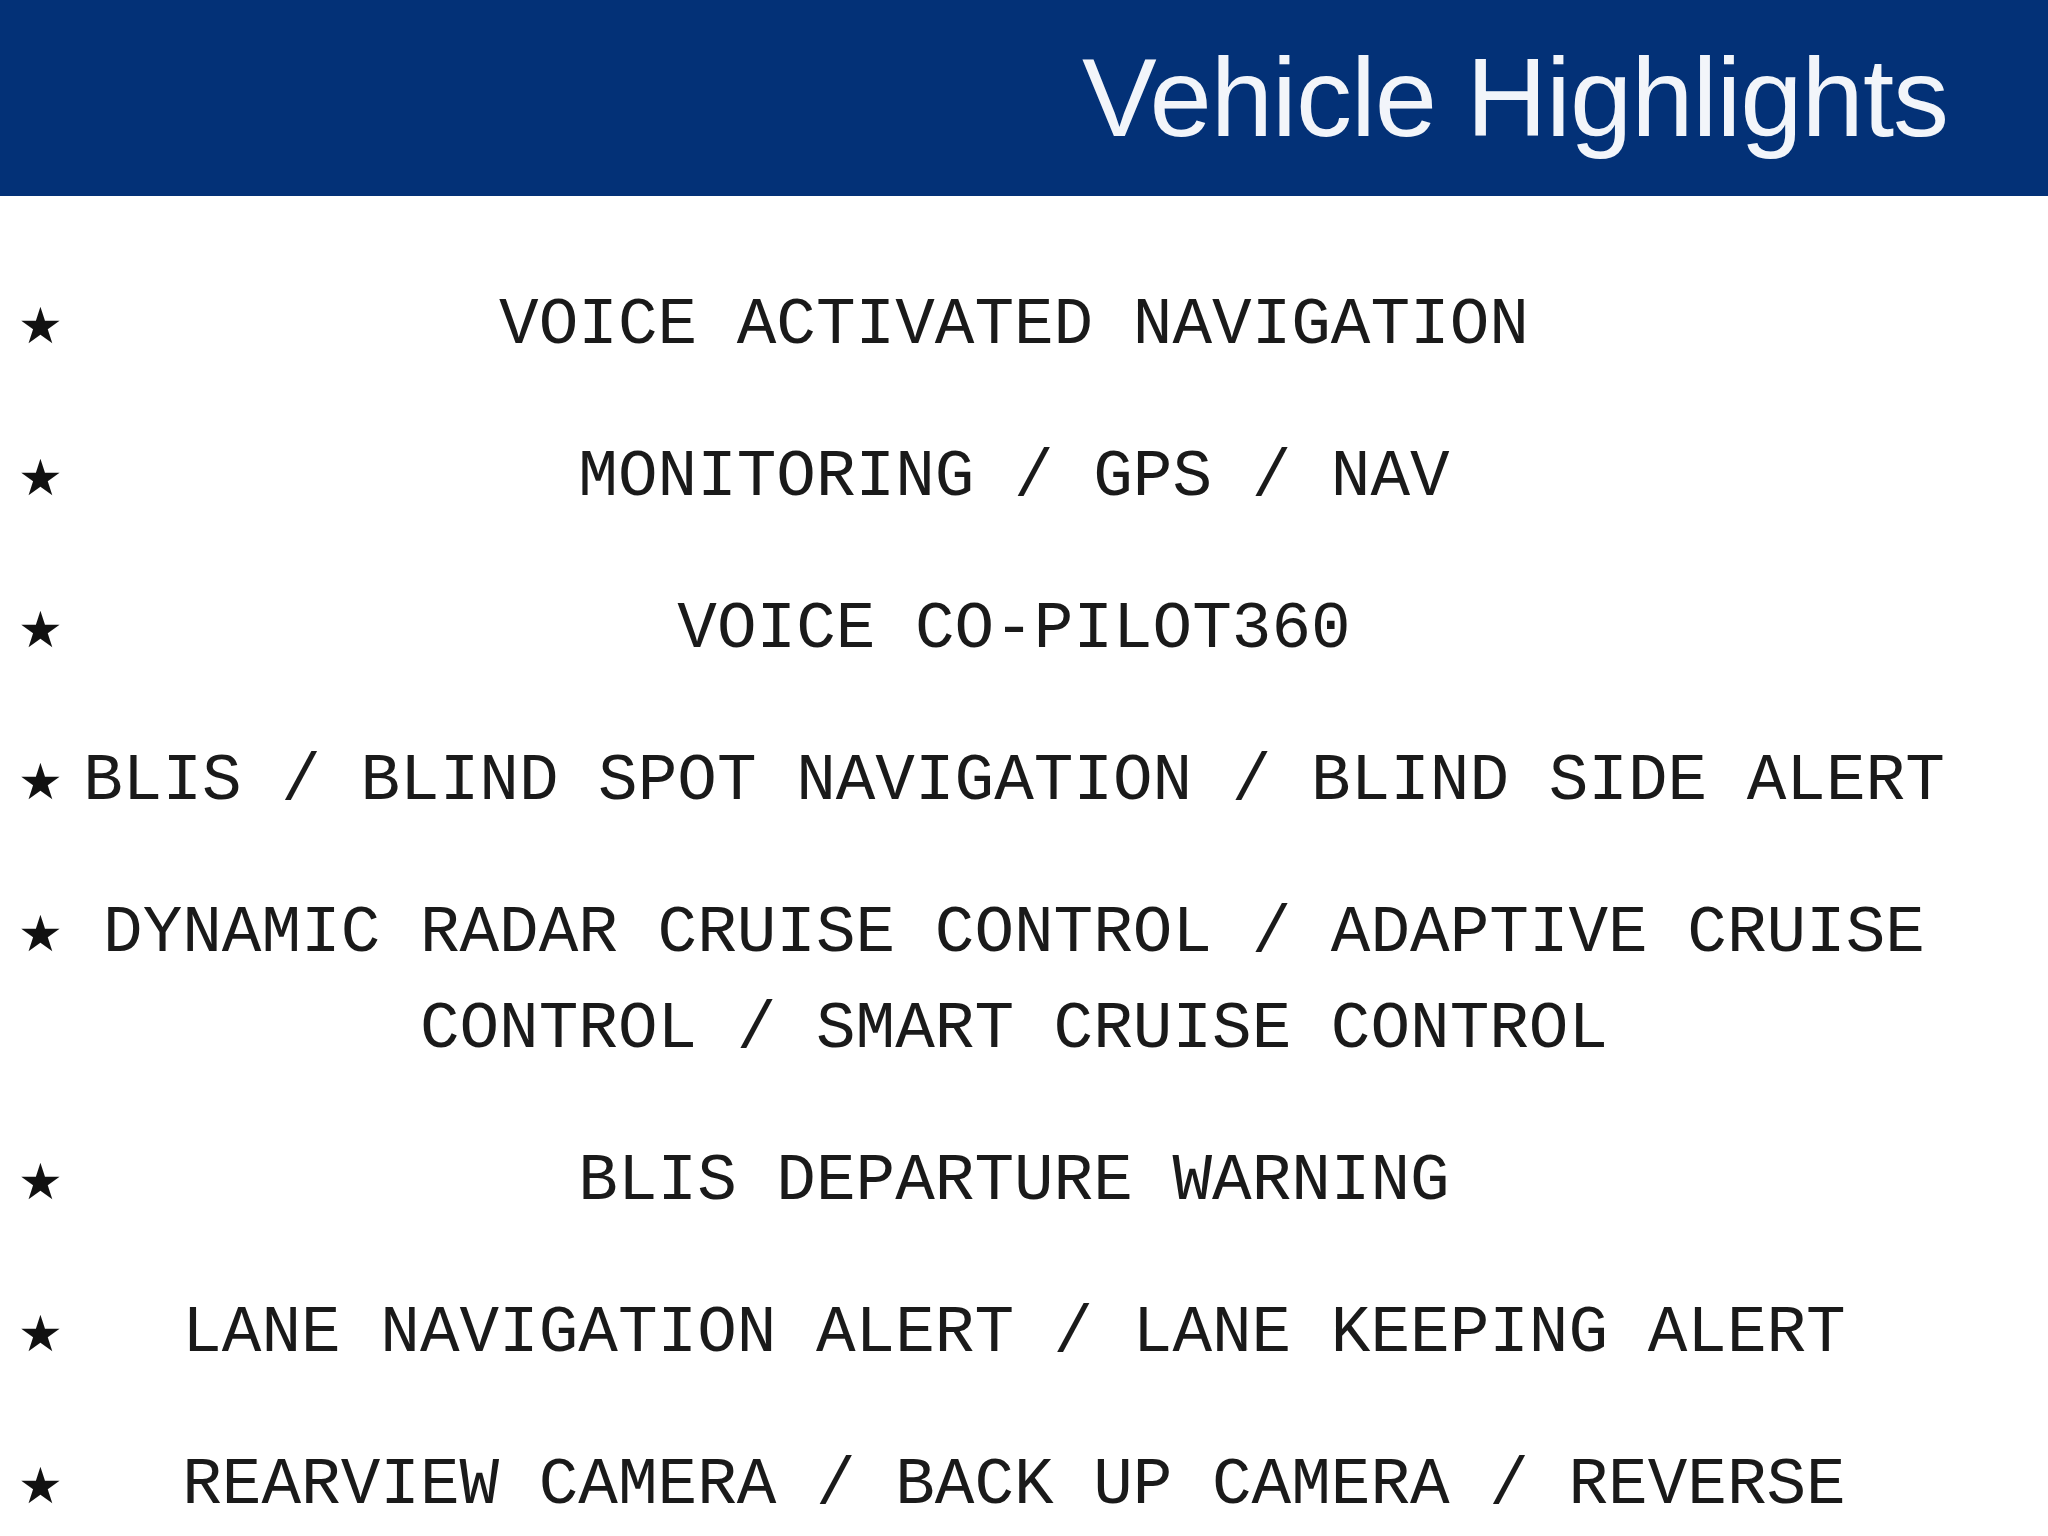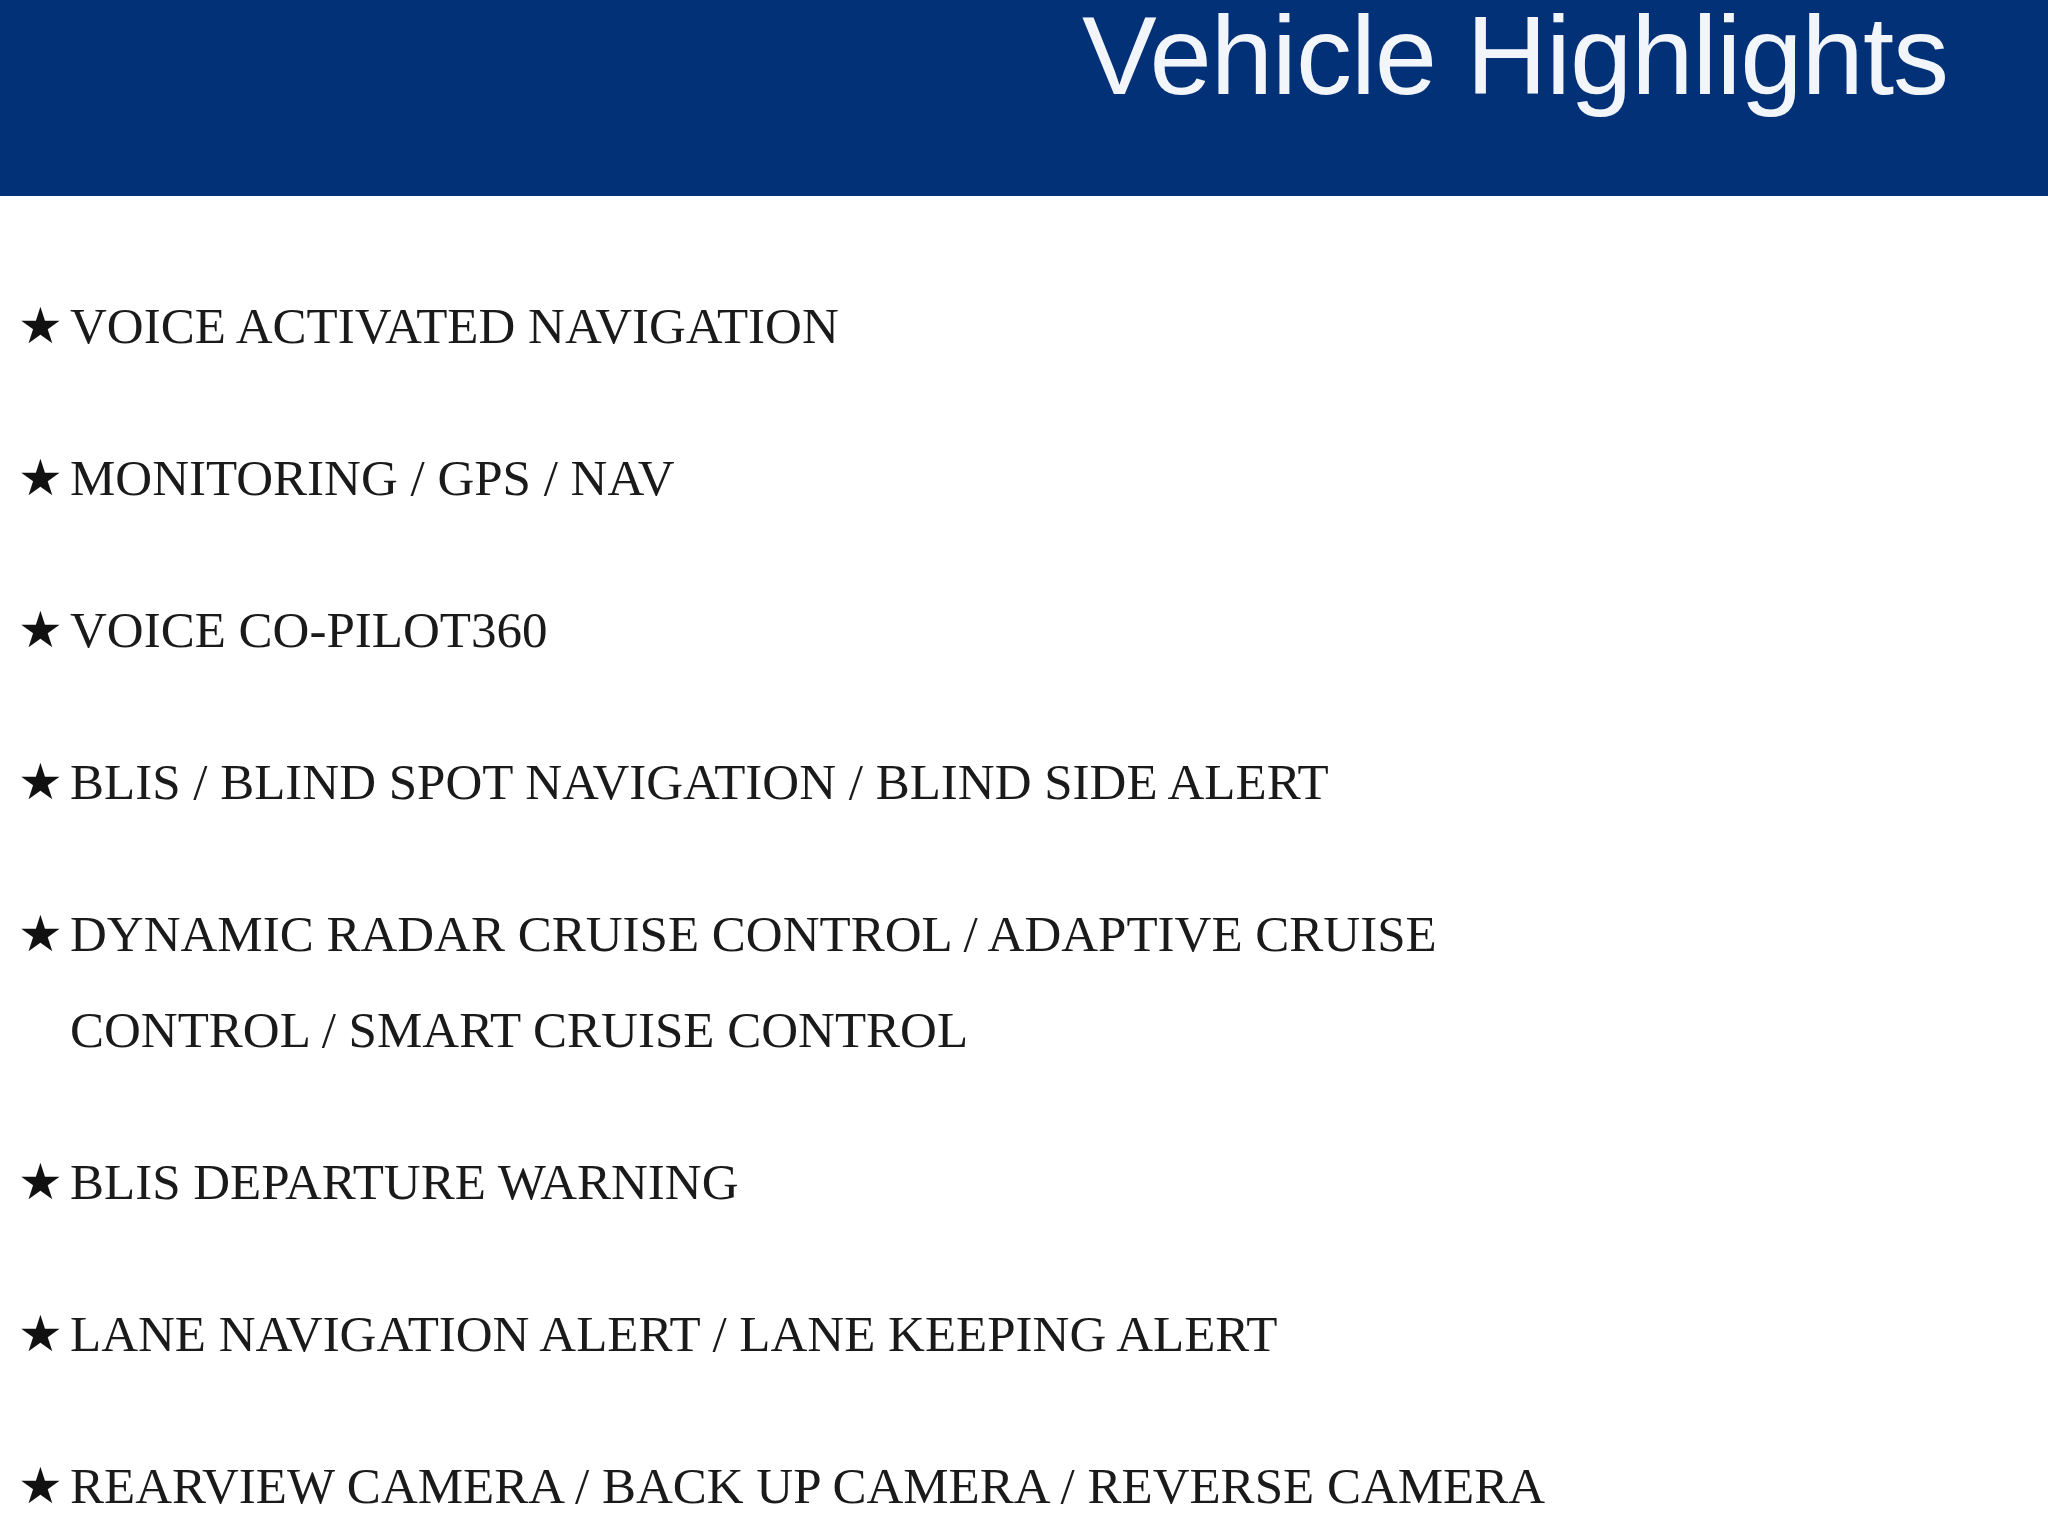--- a/index.html
+++ b/index.html
@@ -25,20 +25,21 @@
 
   
   .header-band {
     position: absolute;
     left: 0;
     top: 0;
     width: 2048px;
     height: 196px;
     background: #033177;
     display: flex;
+    align-items: center;
     justify-content: flex-end;
     box-sizing: border-box;
     padding-right: 100px;
   }
 
   .header-title {
     color: #f2f5fa;
     font-family: "Liberation Sans", sans-serif;
     font-size: 112px;
     font-weight: 400;
@@ -81,27 +82,28 @@
     font-size: 50px;
     line-height: 96px;
     text-align: left;
     font-family: "DejaVu Sans", sans-serif;
     user-select: none;
   }
 
   .highlight-label {
     flex: 1 1 auto;
     color: #1a1a1a;
-    font-family: Liberation Serif, serif;
-    font-size: 51px;
+    font-family: Liberation Mono, monospace;
+    font-size: 66px;
     font-weight: 400;
     line-height: 96px;
     letter-spacing: 0px;
     white-space: pre-line;
     padding-right: 60px;
+    text-align: center;
   }
 </style>
 </head>
 <body>
 
 <div class="slide" style="background: rgb(255, 255, 255);">
 
   <div class="header-band" style="background: rgb(3, 49, 119);">
     <h1 class="header-title" style="color: rgb(242, 245, 250);">Vehicle Highlights</h1>
   </div>

